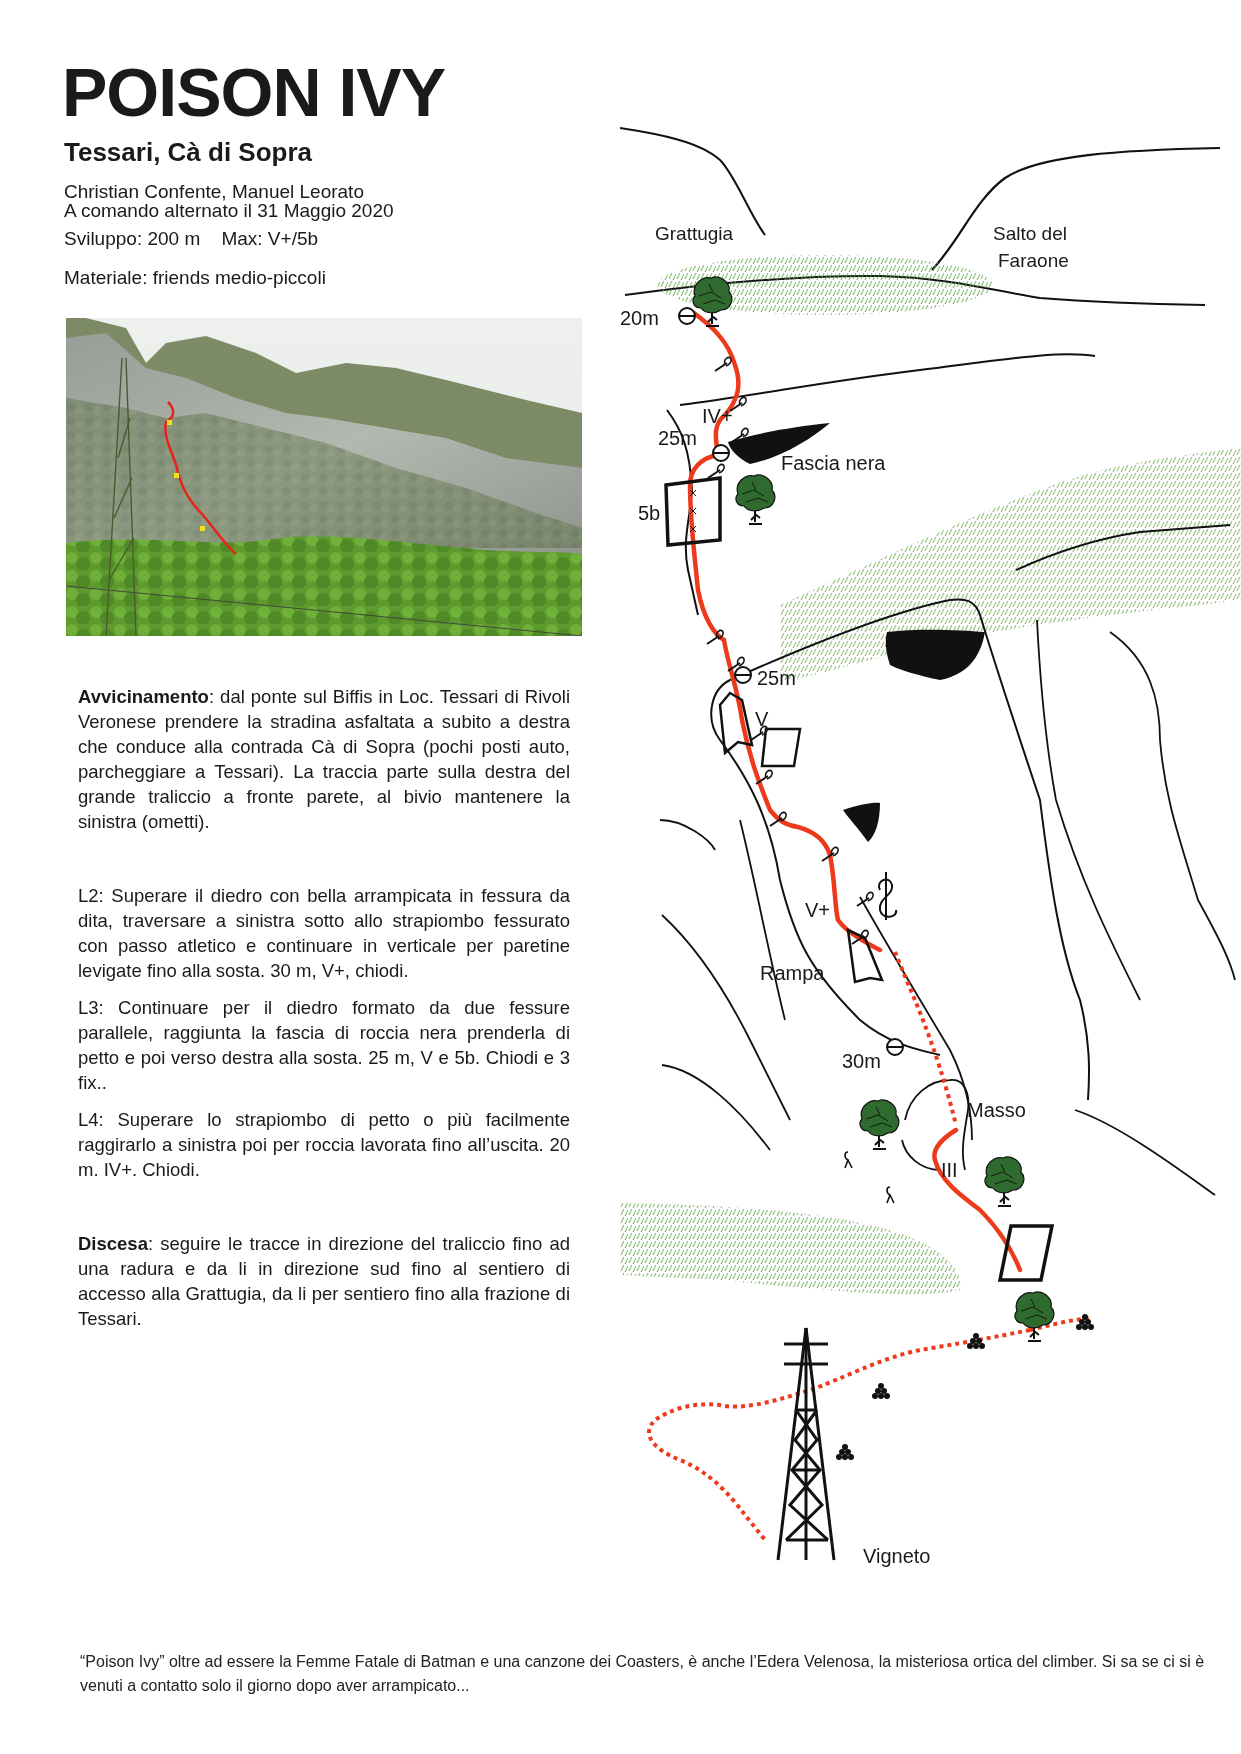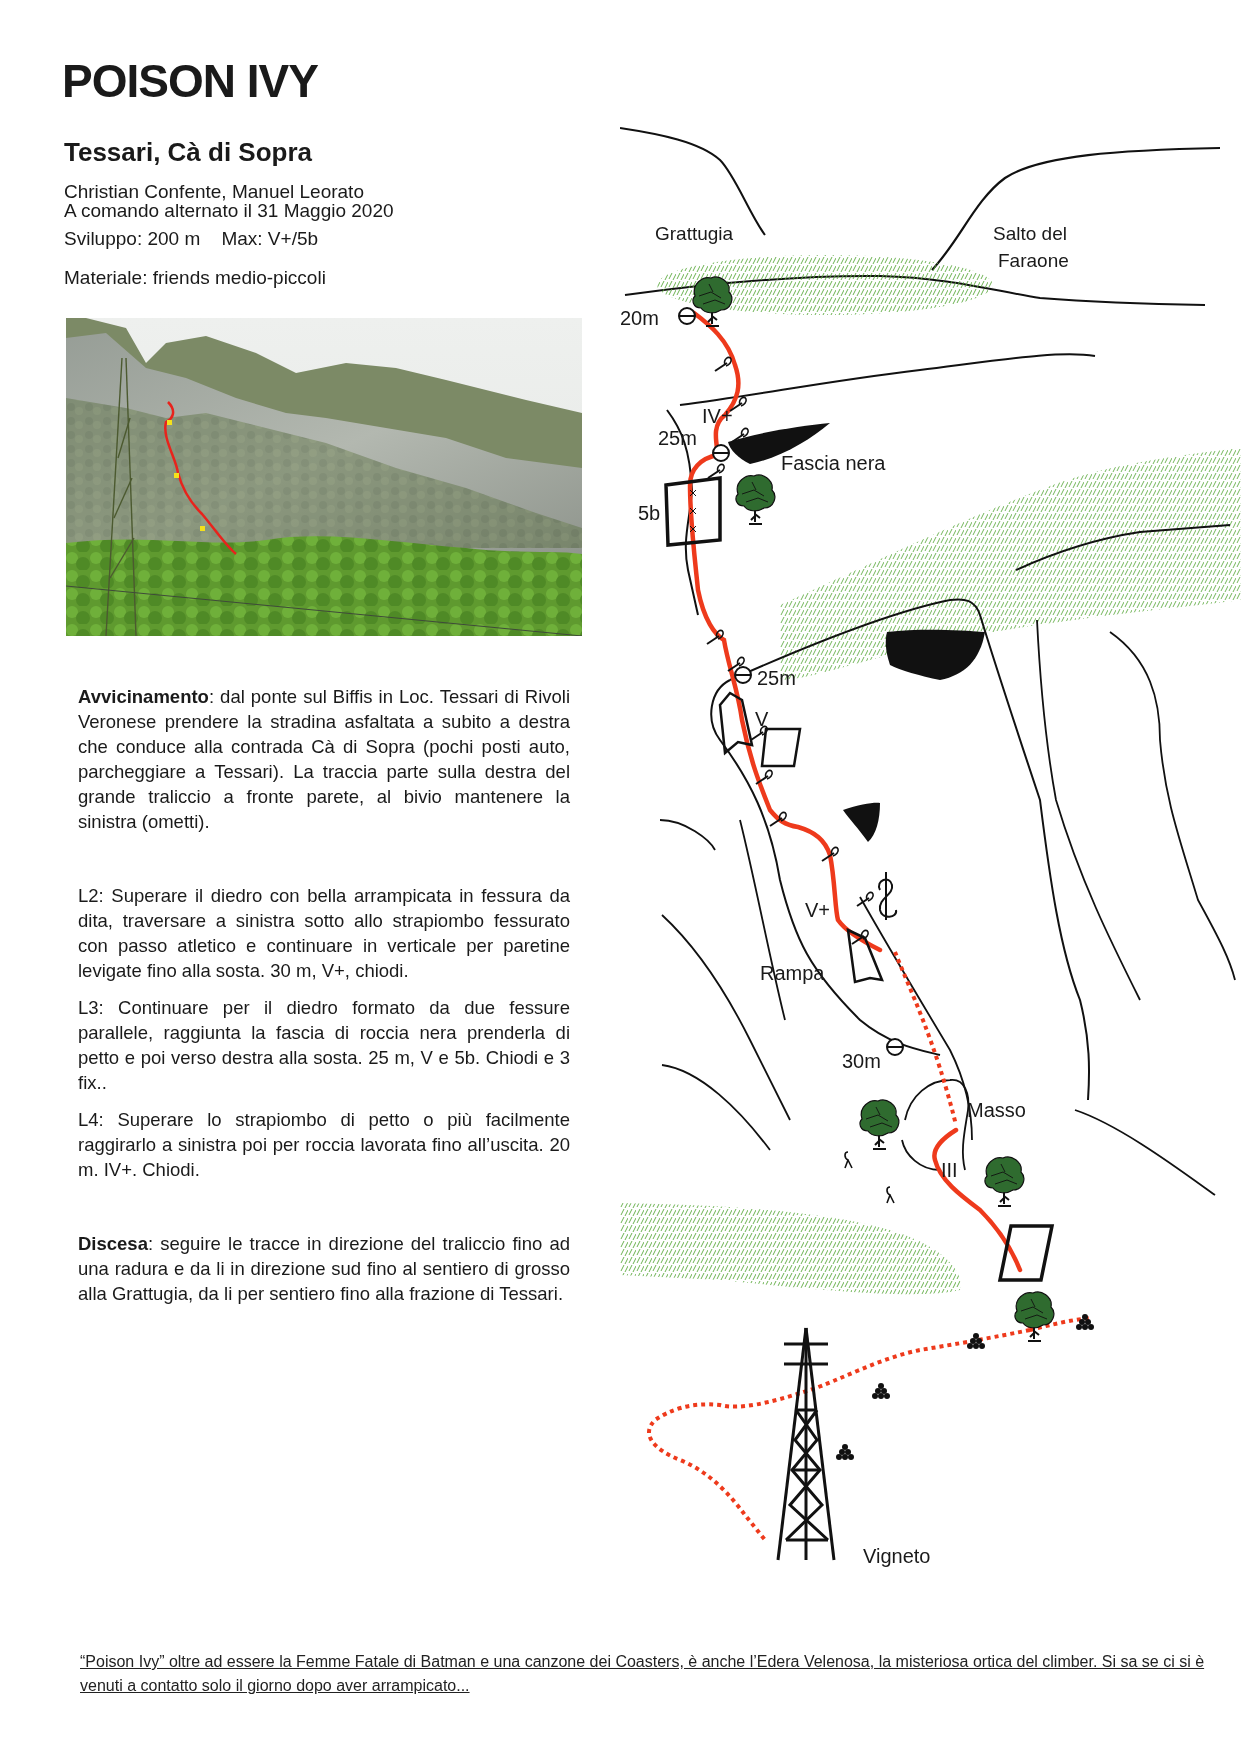--- a/index.html
+++ b/index.html
@@ -1,31 +1,31 @@
 <!DOCTYPE html>
 <html><head>
 <meta charset="utf-8">
 <style>
   html, body { margin: 0; padding: 0; background: #ffffff; }
   body { width: 1241px; height: 1754px; position: relative; overflow: hidden;
          font-family: "Liberation Sans", "DejaVu Sans", sans-serif; color: #1a1a1a; }
-  .title { position: absolute; left: 62px; top: 58px; font-size: 46px; font-weight: bold;
+  .title { position: absolute; left: 62px; top: 58px; font-size: 68px; font-weight: bold;
            letter-spacing: -1px; margin: 0; line-height: 1; }
   .subtitle { position: absolute; left: 64px; top: 137px; font-size: 26px; font-weight: bold; margin: 0; }
   .meta { position: absolute; left: 64px; top: 182px; font-size: 19px; line-height: 19px; }
   .meta .row2 { margin-top: 0; }
   .meta .row3 { margin-top: 9px; }
   .meta .row4 { margin-top: 20px; }
   .photo { position: absolute; left: 66px; top: 318px; width: 516px; height: 318px; overflow: hidden; }
   .text-col { position: absolute; left: 66px; top: 672px; width: 516px; font-size: 18.5px; line-height: 25px;
               text-align: justify; }
   .text-col p { margin: 12px; }
   .text-col .gap { height: 25px; }
   .text-col b { font-weight: bold; }
-  .footer { position: absolute; left: 80px; top: 1650px; width: 1130px; font-size: 16px; line-height: 24px; color: #222; text-decoration: underline; }
+  .footer { position: absolute; left: 80px; top: 1650px; width: 1130px; font-size: 16px; line-height: 24px; color: #222; }
   .topo { position: absolute; left: 620px; top: 120px; width: 621px; height: 1500px; }
   .topo text { font-family: "Liberation Sans", "DejaVu Sans", sans-serif; fill: #1a1a1a; }
 </style>
 </head>
 <body>
 
 <h1 class="title">POISON IVY</h1>
 <h2 class="subtitle">Tessari, Cà di Sopra</h2>
 
 <div class="meta">
@@ -87,21 +87,21 @@
   </svg>
 </div>
 
 <div class="text-col">
   <p><b>Avvicinamento</b><span>: dal ponte sul Biffis in Loc. Tessari di Rivoli Veronese prendere la stradina asfaltata a subito a destra che conduce alla contrada Cà di Sopra (pochi posti auto, parcheggiare a Tessari). La traccia parte sulla destra del grande traliccio a fronte parete, al bivio mantenere la sinistra (ometti).</span></p>
   <div class="gap"></div>
   <p>L2: Superare il diedro con bella arrampicata in fessura da dita, traversare a sinistra sotto allo strapiombo fessurato con passo atletico e continuare in verticale per paretine levigate fino alla sosta. 30 m, V+, chiodi.</p>
   <p>L3: Continuare per il diedro formato da due fessure parallele, raggiunta la fascia di roccia nera prenderla di petto e poi verso destra alla sosta. 25 m, V e 5b. Chiodi e 3 fix..</p>
   <p>L4: Superare lo strapiombo di petto o più facilmente raggirarlo a sinistra poi per roccia lavorata fino all’uscita. 20 m. IV+. Chiodi.</p>
   <div class="gap"></div>
-  <p><b>Discesa</b><span>: seguire le tracce in direzione del traliccio fino ad una radura e da li in direzione sud fino al sentiero di grosso alla Grattugia, da li per sentiero fino alla frazione di Tessari.</span></p>
+  <p><b>Discesa</b><span>: seguire le tracce in direzione del traliccio fino ad una radura e da li in direzione sud fino al sentiero di accesso alla Grattugia, da li per sentiero fino alla frazione di Tessari.</span></p>
 </div>
 
 <svg class="topo" viewBox="0 0 621 1500">
   <defs>
     <pattern id="grass" width="8" height="8" patternUnits="userSpaceOnUse">
       <path d="M1,7 L4,1 M5,8 L8,2" stroke="#5aa83c" stroke-width="0.9" fill="none"></path>
     </pattern>
     <g id="tree">
       <path d="M-1,8 L-1,24 M-7,26 L6,26 M-1,18 L-5,22 M-1,16 L4,20" stroke="#111" stroke-width="2" fill="none"></path>
       <path d="M-18,-4 C-22,-16 -10,-24 -2,-22 C6,-26 18,-18 16,-8 C22,-2 18,10 8,10 C2,14 -8,14 -12,8 C-20,8 -22,0 -18,-4 Z" fill="#2f6b2f" stroke="#111" stroke-width="1.2"></path>

